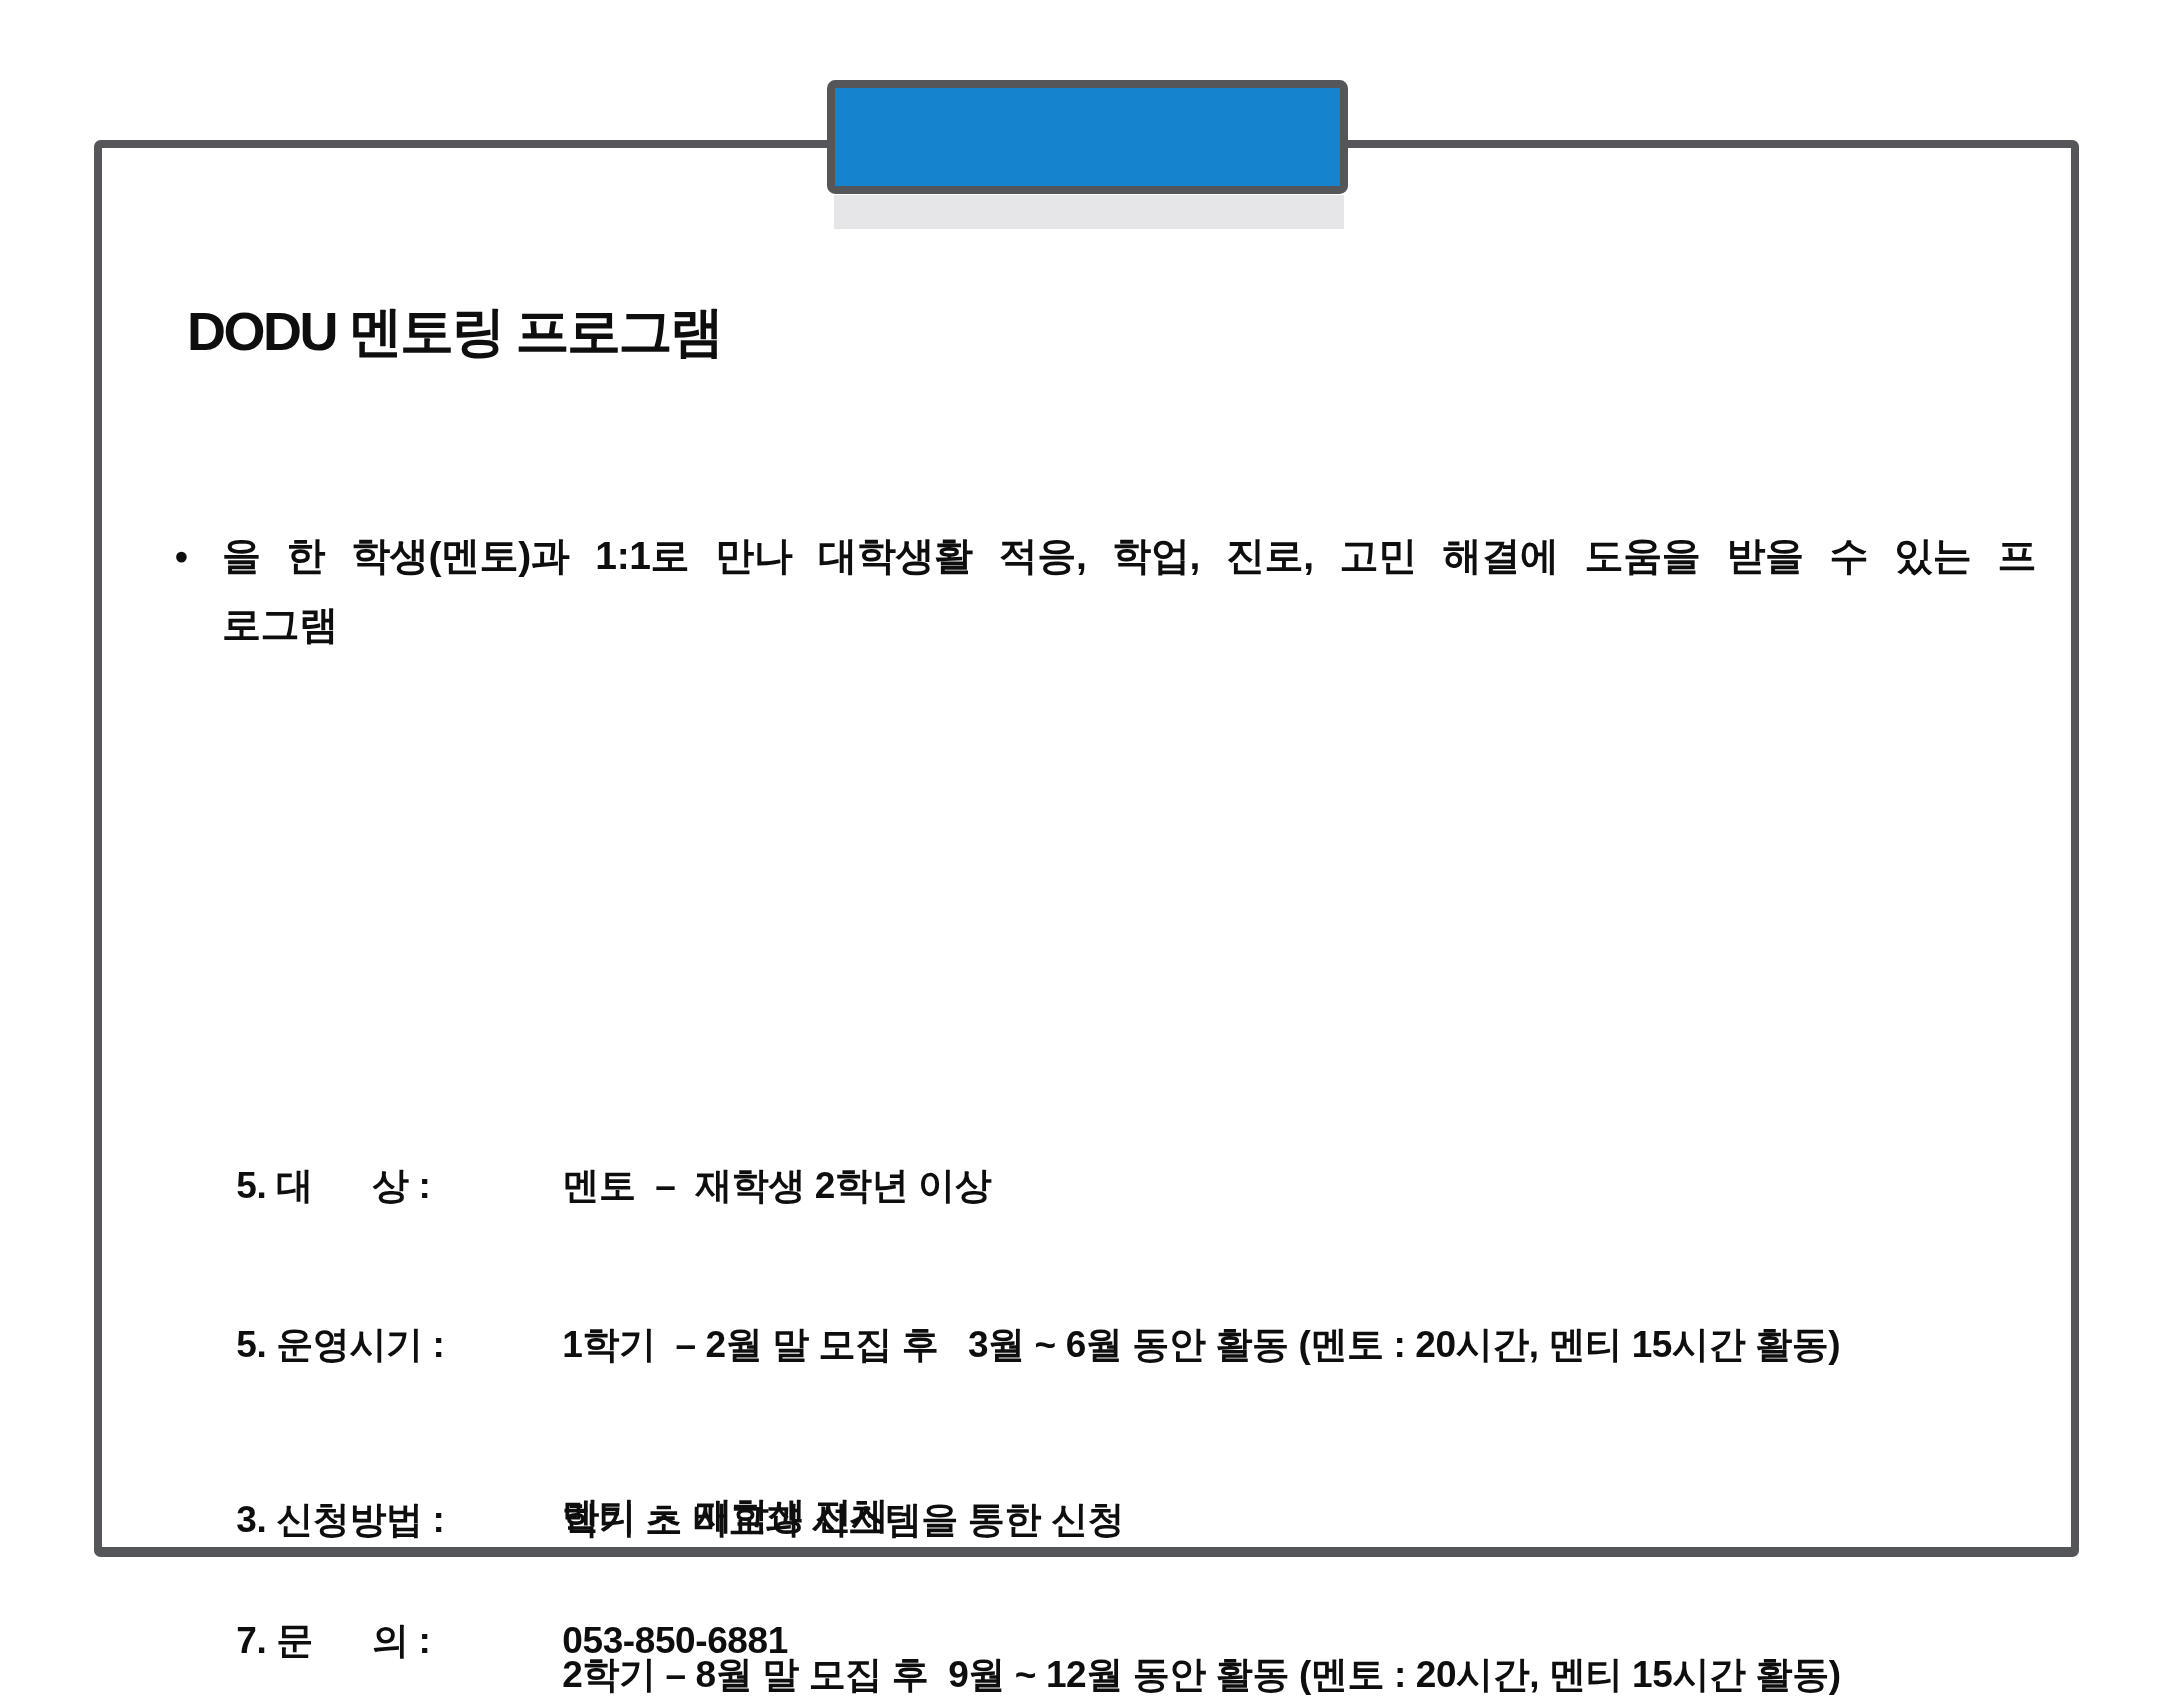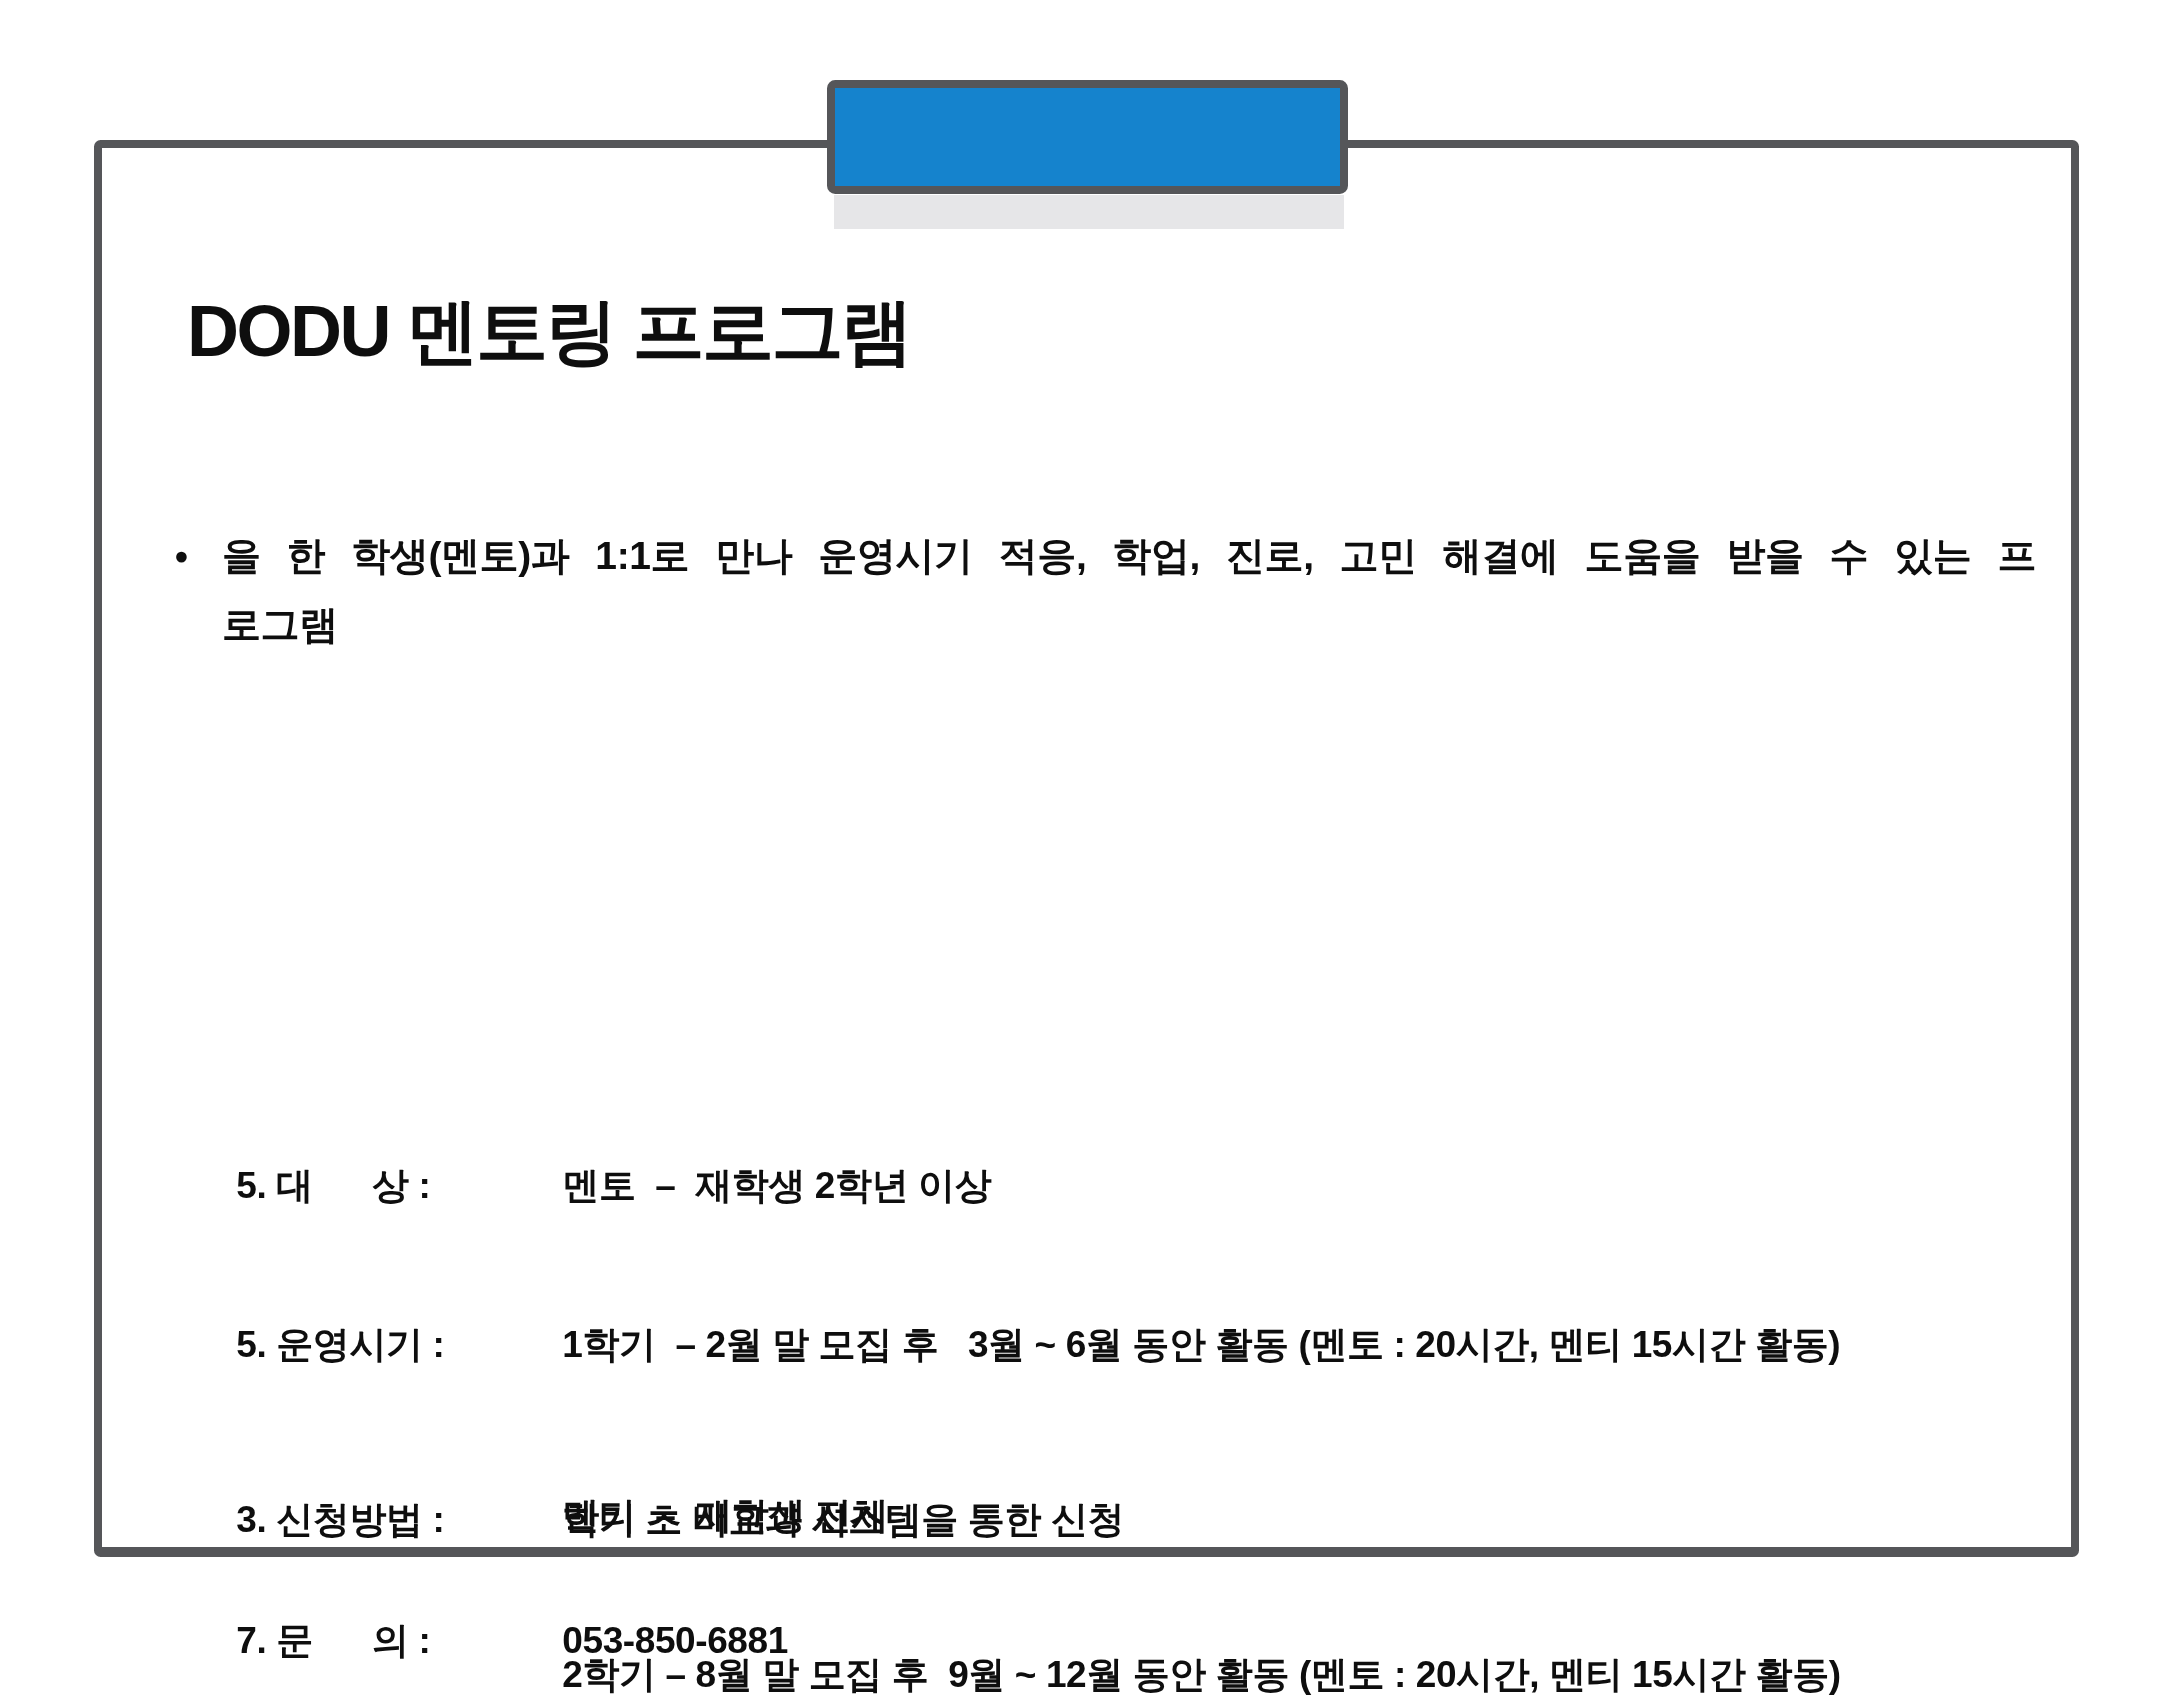--- a/index.html
+++ b/index.html
@@ -28,21 +28,21 @@
   .tab{
     position:absolute;left:827px;top:80px;
     width:521px;height:114px;
     box-sizing:border-box;
     border:8.2px solid var(--border,#555659);
     border-radius:8.2px;
     background:var(--tab-fill,#1583cd);
   }
   .title{
     position:absolute;left:187px;top:284px;margin:0;
-    font-size:72px;line-height:94px;
+    font-size:54px;line-height:94px;
     font-weight:700;letter-spacing:-2.5px;
     white-space:nowrap;
   }
   .intro{
     position:absolute;left:222px;top:521px;
     width:1814px;
     font-size:39px;line-height:69px;
     font-weight:600;letter-spacing:-0.4px;
   }
   .intro .bullet{
@@ -66,21 +66,21 @@
 
   <div class="main-box"></div>
 
   <div class="tab-shadow"></div>
   <div class="tab"></div>
 
   <h1 class="title">DODU 멘토링 프로그램</h1>
 
   <div class="intro">
     <span class="bullet">●</span>
-    <div class="intro-line jf">을 한 학생(멘토)과 1:1로 만나 운영시기 적응, 학업, 진로, 고민 해결에 도움을 받을 수 있는 프</div>
+    <div class="intro-line jf">을 한 학생(멘토)과 1:1로 만나 대학생활 적응, 학업, 진로, 고민 해결에 도움을 받을 수 있는 프</div>
     <div class="intro-line">로그램</div>
   </div>
 
   <div class="item" style="top:955px">
     <div class="row">
       <span class="lbl">5. 대      상 :</span><span class="val">멘토  –  재학생 2학년 이상</span>
     </div>
     <div class="row">
       <span class="lbl"></span><span class="val">멘티  –  재학생 전체</span>
     </div>

